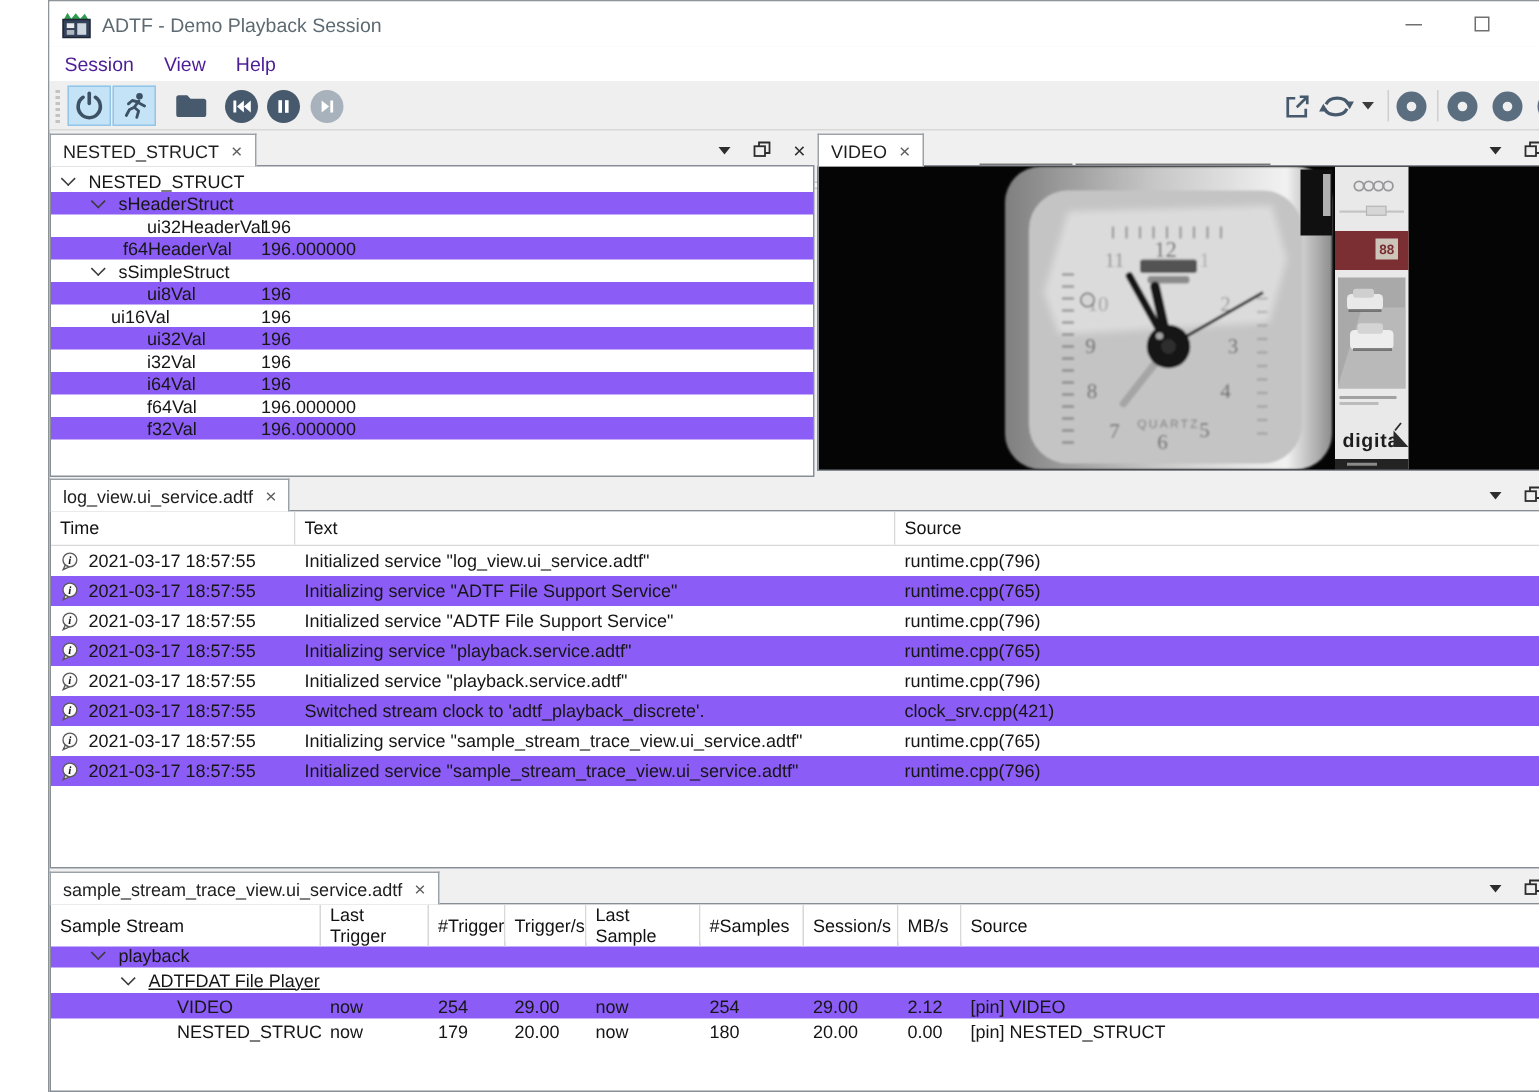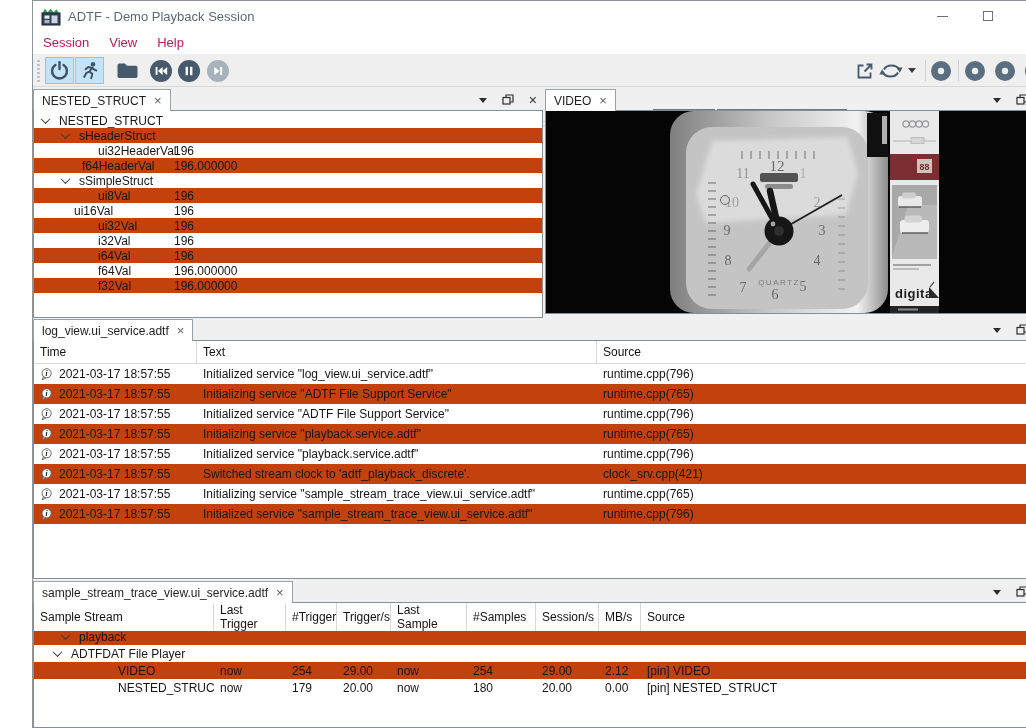--- a/index.html
+++ b/index.html
@@ -11,21 +11,21 @@
   .app-icon{margin-left:8px;flex:none;}
   .title-text{margin-left:7px;font-size:13px;color:#5d6a72;}
   .win-controls{position:absolute;right:0;top:0;height:30px;display:flex;}
   .win-btn{width:46px;height:30px;display:flex;align-items:center;justify-content:center;color:#707070;}
   .min-glyph{display:inline-block;width:11px;height:0;border-top:1px solid #707070;}
   .max-glyph{display:inline-block;width:10px;height:10px;border:1px solid #707070;box-sizing:border-box;}
   .close-glyph{font-size:15px;line-height:1;color:#707070;}
 
   
   .menubar{position:absolute;left:0;top:30px;width:1024px;height:23px;background:#fff;display:flex;align-items:center;}
-  .menu-item{padding:2px 10px;font-size:13px;color:#be185d;}
+  .menu-item{padding:2px 10px;font-size:13px;color:#4c1d95;}
   .menu-item:first-child{margin-left:0;}
 
   
   .toolbar{position:absolute;left:0;top:53px;width:1024px;height:33px;background:#efefef;border-bottom:1px solid #d8d8d8;box-sizing:border-box;}
   .grip{position:absolute;left:4px;top:6px;width:3px;height:22px;background:repeating-linear-gradient(180deg,#c3c3c3 0 2px,transparent 2px 4px);}
   .tbtn{position:absolute;top:3px;width:29px;height:27px;display:flex;align-items:center;justify-content:center;box-sizing:border-box;}
   .tbtn.checked{background:#c5e3f6;border:1px solid #93c5e8;}
   .tsep{position:absolute;top:6px;width:1px;height:21px;background:#cfcfcf;}
   .slider-track{position:absolute;left:205px;top:67px;width:603px;height:3px;background:#fbfbfb;border:1px solid #cccccc;border-radius:2px;}
   .slider-handle{position:absolute;left:468px;top:57px;width:13px;height:24px;background:#1c86d6;}
@@ -46,21 +46,21 @@
   .pclose{color:#2d2d2d;font-size:14px;line-height:1;}
   .pcontent{position:absolute;left:0;right:0;top:21px;bottom:0;background:#fff;border:1px solid #878e95;box-sizing:border-box;overflow:hidden;}
   #panel-struct{left:0;top:88px;width:510px;height:229px;}
   #panel-video{left:512px;top:88px;width:512px;height:225px;}
   #panel-log{left:0;top:318px;width:1024px;height:260px;}
   #panel-trace{left:0;top:580px;width:1024px;height:147px;}
   #panel-video .pcontent{background:#000;}
 
   
   .srow{position:relative;height:15px;display:flex;align-items:center;font-size:12px;color:#161616;}
-  .alt{background:#c2410c;}
+  .alt{background:#8b5cf6;}
   .chev{display:inline-block;width:6px;height:6px;border-right:1.4px solid #3a3a3a;border-bottom:1.4px solid #3a3a3a;transform:rotate(45deg) translate(-1px,-1px);margin-right:10px;flex:none;}
   .chevsp{display:inline-block;width:16px;flex:none;}
   .svalue{position:absolute;left:140px;}
 
   .lgrid{display:grid;grid-template-columns:163px 400px 1fr;}
   .tgrid{display:grid;grid-template-columns:180px 72px 51px 54px 76px 69px 63px 42px 1fr;}
   .hrow-log{height:22px;border-bottom:1px solid #d8d8d8;}
   .hrow-trace{height:24px;border-bottom:1px solid #d8d8d8;}
   .hcell{display:flex;align-items:center;padding:0 6px;font-size:12px;color:#121212;border-right:1px solid #d8d8d8;background:#fff;box-sizing:border-box;}
   .lrow{height:20px;}
@@ -570,21 +570,21 @@
             <div class="tcell"></div>
             <div class="tcell"></div>
             <div class="tcell"></div>
             <div class="tcell"></div>
             <div class="tcell"></div>
             <div class="tcell"></div>
             <div class="tcell"></div>
             <div class="tcell"></div>
           </div>
           <div class="tgrid trow2">
-            <div class="tcell first" style="padding-left: 20px;">
+            <div class="tcell first" style="padding-left: 48px; text-decoration: underline;">
               <span class="chev"></span>
               <span>ADTFDAT File Player</span>
             </div>
             <div class="tcell"></div>
             <div class="tcell"></div>
             <div class="tcell"></div>
             <div class="tcell"></div>
             <div class="tcell"></div>
             <div class="tcell"></div>
             <div class="tcell"></div>

